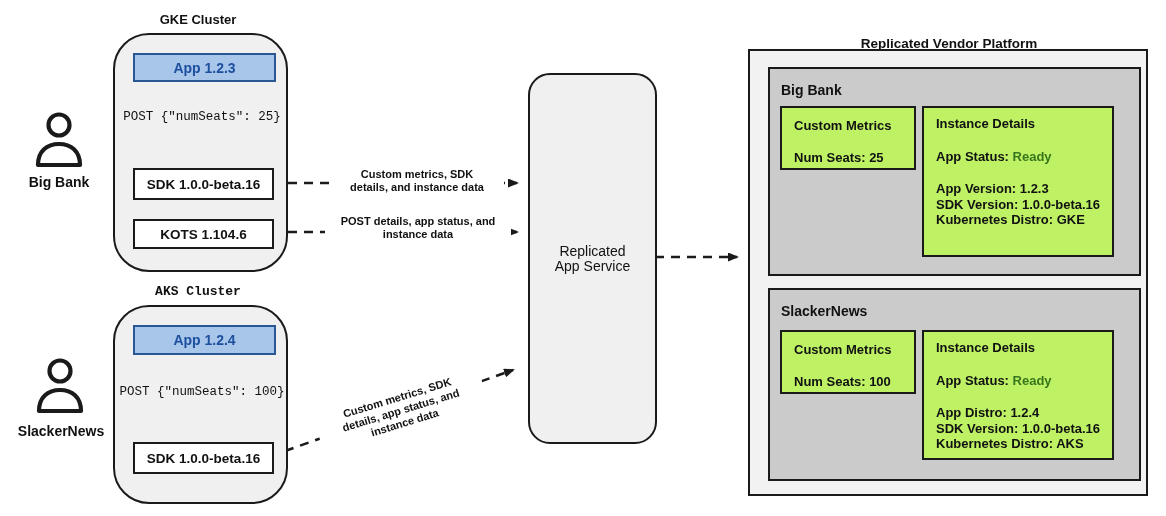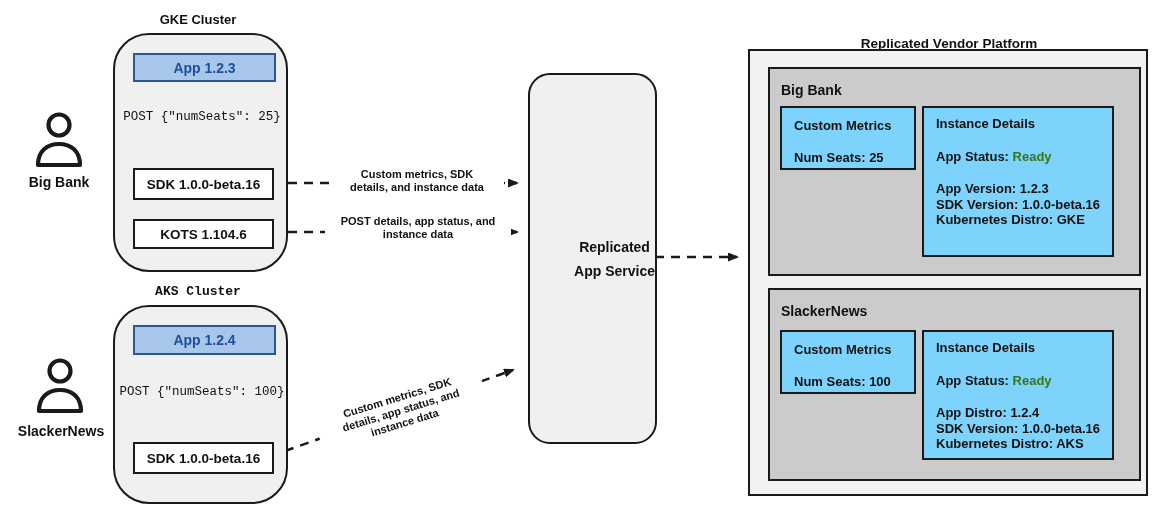--- a/index.html
+++ b/index.html
@@ -11,22 +11,22 @@
   .ctr{text-align:center;}
   .b{font-weight:bold;}
   .t13{font-size:13px;}
   .t14{font-size:14px;}
   
   .cluster{
     background:#f0f0f0;border:2.5px solid #1a1a1a;border-radius:36px;
   }
   .ras{
     background:#f0f0f0;border:2.5px solid #1a1a1a;border-radius:22px;
-    display:flex;align-items:center;justify-content:flex-end;
-    font-weight:bold;font-size:14px;line-height:24px;text-align:center;white-space:pre-line;
+    display:flex;align-items:center;justify-content:center;
+    font-weight:normal;font-size:14px;line-height:15px;text-align:center;white-space:pre-line;
   }
   .appbox{
     background:#a8c6e9;border:2px solid #2a5793;color:#1d4f9e;
     font-weight:bold;font-size:14px;display:flex;align-items:center;justify-content:center;
   }
   .whitebox{
     background:#fff;border:2.5px solid #1a1a1a;
     font-weight:bold;font-size:13.5px;display:flex;align-items:center;justify-content:center;
   }
   .post{
@@ -34,21 +34,21 @@
     font-size:12.5px;text-align:center;white-space:nowrap;
   }
   .flowlabel{
     background:#fff;font-weight:bold;font-size:11px;line-height:13px;
     text-align:center;white-space:pre-line;padding:2px 4px;
   }
   
   .outerbox{background:#f2f2f2;border:2.5px solid #1a1a1a;}
   .tenant{background:#cbcbcb;border:2px solid #1a1a1a;}
   .tenant-name{font-weight:bold;font-size:14px;}
-  .innerbox{background:#7dd3fc;border:2px solid #1a1a1a;font-size:13px;font-weight:bold;}
+  .innerbox{background:#bef264;border:2px solid #1a1a1a;font-size:13px;font-weight:bold;}
   .cmbox{padding:10px 12px;}
   .cm-metric{margin-top:17px;}
   .idbox{padding:8px 12px;line-height:15.5px;}
   .id-title{margin-bottom:17px;}
   .id-status{margin-bottom:17px;}
   .ready{color:#38761d;}
   .detail-line{white-space:nowrap;}
 </style>
 </head>
 <body>

